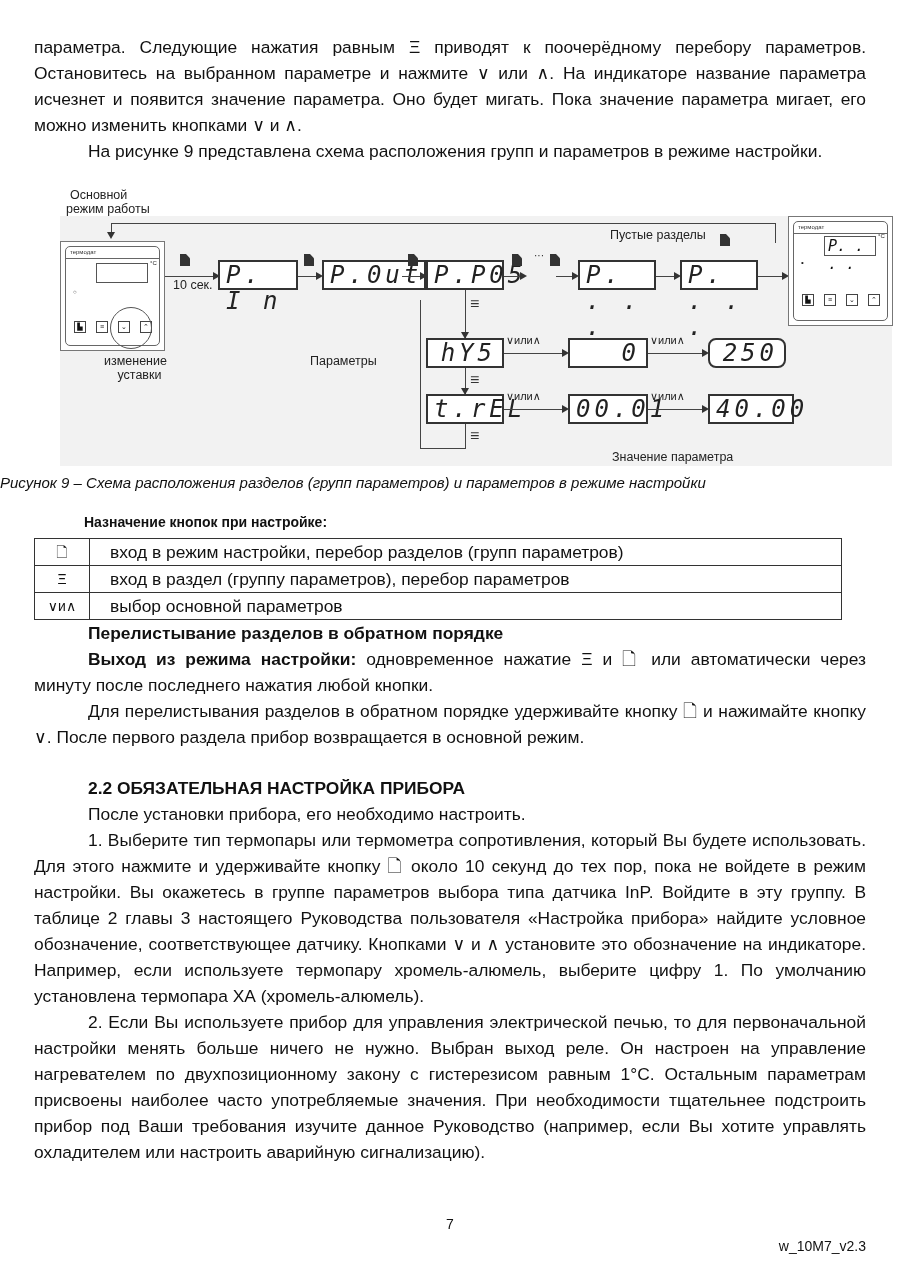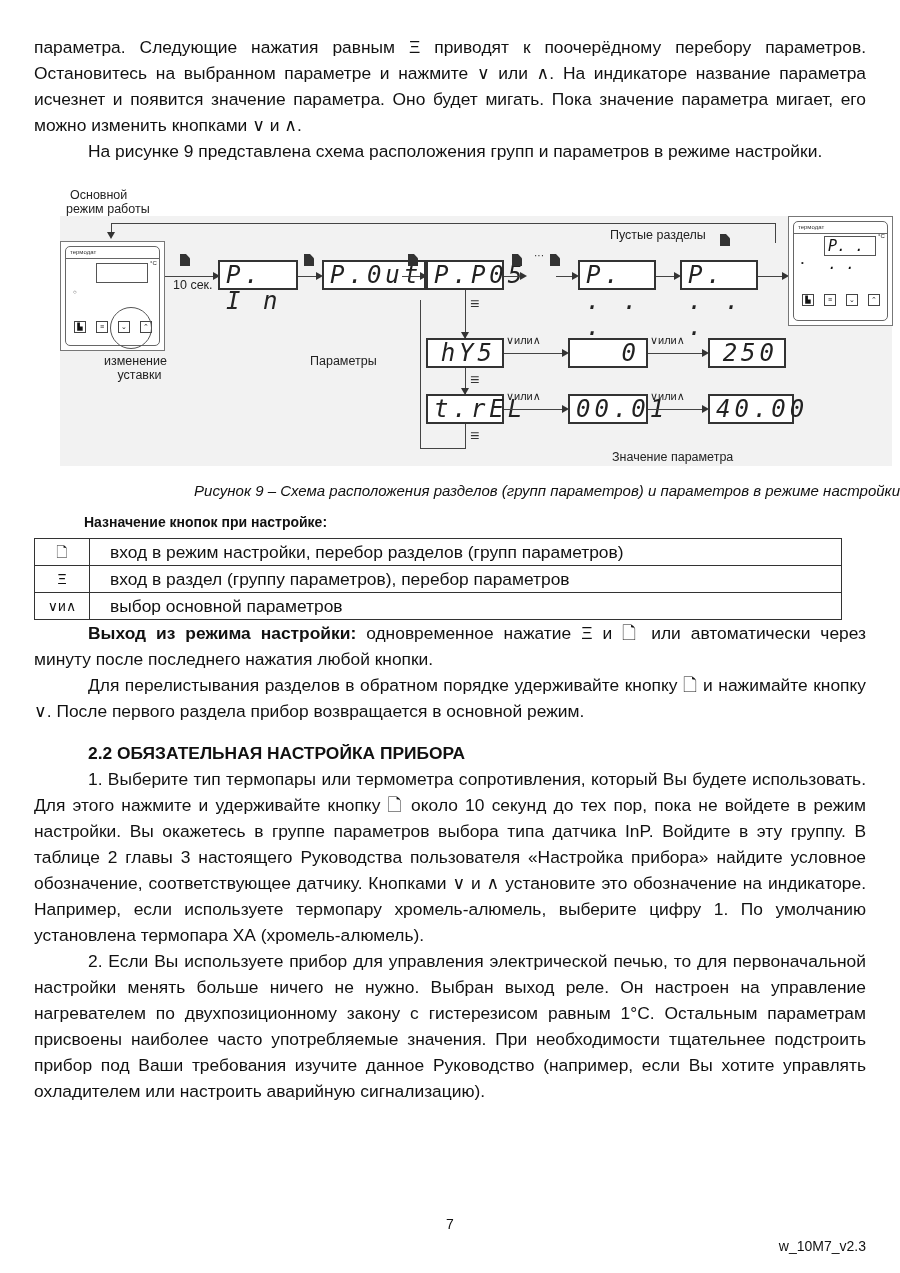--- a/index.html
+++ b/index.html
@@ -23,21 +23,21 @@
     .menuic { position: absolute; font-size: 16px; color: #333; line-height: 16px; }
     .pgic { position: absolute; width: 10px; height: 12px; background: #333;
       clip-path: polygon(0 0, 60% 0, 100% 35%, 100% 100%, 0 100%); }
     .dev { position: absolute; width: 105px; height: 110px; border: 1px solid #777; background: #fff; box-sizing: border-box; }
     .dev-in { position: absolute; left: 4px; top: 4px; right: 4px; bottom: 4px; border: 1px solid #666; border-radius: 5px; }
     .dev-brand { position: absolute; left: 0; right: 0; top: 0; height: 11px; border-bottom: 1px solid #666;
       font-size: 6px; padding-left: 4px; line-height: 11px; color: #333; }
     .dev-disp { position: absolute; width: 52px; height: 20px; border: 1px solid #555; font-family: "DejaVu Sans Mono", monospace;
       font-style: italic; font-size: 15px; line-height: 18px; padding-left: 3px; box-sizing: border-box; }
     .dev-btn { position: absolute; width: 10px; height: 10px; border: 1px solid #444; font-size: 7px; line-height: 10px; text-align: center; }
-    .caption { position: absolute; left: 0; top: 474px; width: 900px; text-align: right; font-style: italic; font-size: 15px; margin-top: 8px; }
+    .caption { position: absolute; left: 0; top: 474px; width: 900px; text-align: left; font-style: italic; font-size: 15px; }
     table { position: absolute; left: 34px; top: 538px; width: 808px; border-collapse: collapse; font-size: 17.4px; }
     td { border: 1px solid #333; height: 26px; padding: 0 0 0 20px; line-height: 24px; }
     td.k { width: 54px; padding: 0; text-align: center; font-size: 14px; }
     .pagenum { position: absolute; left: 0; width: 900px; top: 1216px; text-align: center; font-size: 14px; }
     .code { position: absolute; right: 34px; top: 1238px; font-size: 14px; }
   </style>
 </head>
 <body>
 
 <div class="page">
@@ -132,21 +132,21 @@
 
     <div class="lbl" style="left:250px;top:138px;">Параметры</div>
 
     <div class="lbl" style="left:446px;top:118px;font-size:11px;">∨или∧</div>
     <div class="ln" style="left:444px;top:137px;width:60px;height:1px;"></div>
     <div class="ar rt" style="left:502px;top:133px;"></div>
     <div class="seg r" style="left:508px;top:122px;width:80px;">0</div>
     <div class="lbl" style="left:590px;top:118px;font-size:11px;">∨или∧</div>
     <div class="ln" style="left:588px;top:137px;width:56px;height:1px;"></div>
     <div class="ar rt" style="left:642px;top:133px;"></div>
-    <div class="seg r" style="left:648px;top:122px;width:78px;">250</div>
+    <div class="seg r" style="left:648px;top:122px;width:78px;border-radius:8px;">250</div>
 
     <div class="lbl" style="left:446px;top:174px;font-size:11px;">∨или∧</div>
     <div class="ln" style="left:444px;top:193px;width:60px;height:1px;"></div>
     <div class="ar rt" style="left:502px;top:189px;"></div>
     <div class="seg" style="left:508px;top:178px;width:80px;">00.01</div>
     <div class="lbl" style="left:590px;top:174px;font-size:11px;">∨или∧</div>
     <div class="ln" style="left:588px;top:193px;width:56px;height:1px;"></div>
     <div class="ar rt" style="left:642px;top:189px;"></div>
     <div class="seg" style="left:648px;top:178px;width:86px;">40.00</div>
 
@@ -168,21 +168,23 @@
     <td>вход в раздел (группу параметров), перебор параметров</td>
   </tr>
   <tr>
     <td class="k">∨и∧</td>
     <td>выбор основной параметров</td>
   </tr>
 </tbody>
   </table>
 
 <div class="page" style="top:620px;">
+  <p class="ind b">Перелистывание разделов в обратном порядке</p>
   <p class="ind"><span class="b">Выход из режима настройки:</span><span> одновременное нажатие Ξ и 🗋 или автоматически через минуту после последнего нажатия любой кнопки.</span></p>
   <p class="ind">Для перелистывания разделов в обратном порядке удерживайте кнопку 🗋 и нажимайте кнопку ∨. После первого раздела прибор возвращается в основной режим.</p>
-  <p class="ind b" style="margin-top:16px;">2.2 ОБЯЗАТЕЛЬНАЯ НАСТРОЙКА ПРИБОРА</p>
+  <p class="ind b" style="margin-top:25px;">2.2 ОБЯЗАТЕЛЬНАЯ НАСТРОЙКА ПРИБОРА</p>
+  <p class="ind">После установки прибора, его необходимо настроить.</p>
   <p class="ind">1. Выберите тип термопары или термометра сопротивления, который Вы будете использовать. Для этого нажмите и удерживайте кнопку 🗋 около 10 секунд до тех пор, пока не войдете в режим настройки. Вы окажетесь в группе параметров выбора типа датчика InP. Войдите в эту группу. В таблице 2 главы 3 настоящего Руководства пользователя «Настройка прибора» найдите условное обозначение, соответствующее датчику. Кнопками ∨ и ∧ установите это обозначение на индикаторе. Например, если используете термопару хромель-алюмель, выберите цифру 1. По умолчанию установлена термопара ХА (хромель-алюмель).</p>
   <p class="ind">2. Если Вы используете прибор для управления электрической печью, то для первоначальной настройки менять больше ничего не нужно. Выбран выход реле. Он настроен на управление нагревателем по двухпозиционному закону с гистерезисом равным 1°С. Остальным параметрам присвоены наиболее часто употребляемые значения. При необходимости тщательнее подстроить прибор под Ваши требования изучите данное Руководство (например, если Вы хотите управлять охладителем или настроить аварийную сигнализацию).</p>
 </div>
 
 <div class="pagenum">7</div>
 <div class="code">w_10M7_v2.3</div>
 
 </body></html>

